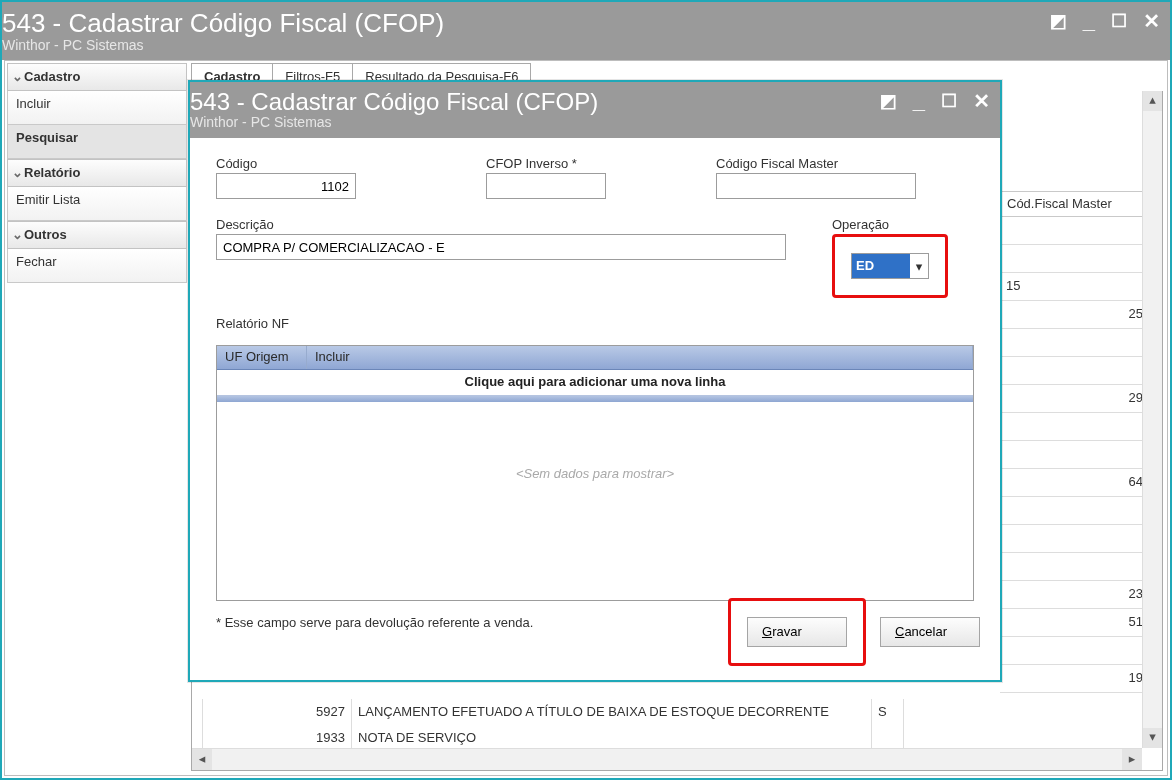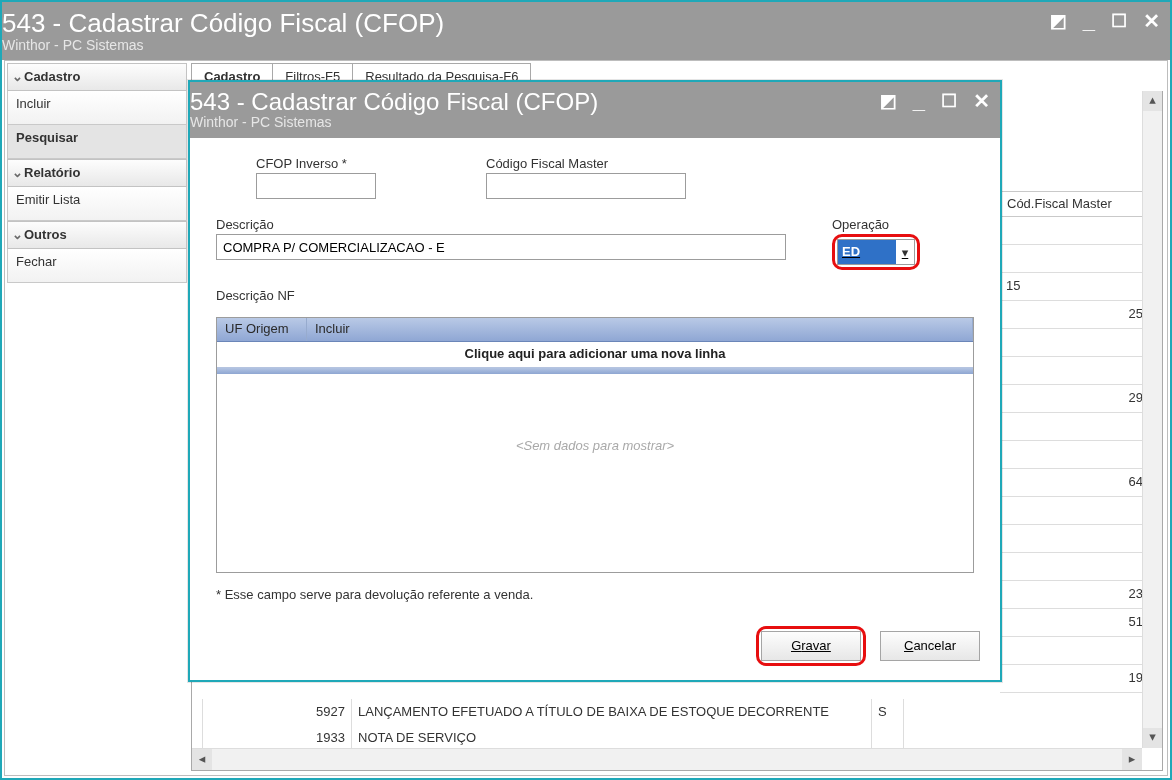--- a/index.html
+++ b/index.html
@@ -32,33 +32,33 @@
   
   .modal{position:absolute;left:186px;top:78px;width:814px;height:602px;border:2px solid #1fa8b8;background:#fff;box-shadow:0 0 0 1px rgba(0,0,0,.1);}
   .modal .titlebar{height:56px;}
   .modal .titlebar .title{font-size:24px;}
   .modal-body{position:absolute;top:56px;left:0;right:0;bottom:0;background:#fff;padding:18px 26px 14px 26px;}
   .fld-label{color:#333;margin-bottom:2px;}
   .fld{display:inline-block;vertical-align:top;}
   .inp{height:26px;border:1px solid #9c9c9c;background:#fff;padding:0 6px;color:#000;}
   .row1{display:flex;gap:60px;}
   .row2{margin-top:18px;display:flex;gap:46px;}
-  .highlight-red{border:3px solid #e70e0f;border-radius:10px;padding:2px;text-decoration:underline;}
+  .highlight-red{border:3px solid #e70e0f;border-radius:4px;padding:16px;}
   .select-wrap{display:flex;align-items:center;border:1px solid #9c9c9c;height:26px;width:78px;background:#fff;}
   .select-val{flex:1;background:#2f71c7;color:#fff;font-weight:bold;padding:0 4px;height:100%;line-height:24px;}
   .select-btn{width:18px;text-align:center;color:#333;cursor:pointer;}
   .nf-box{margin-top:14px;border:1px solid #9c9c9c;height:256px;position:relative;}
   .nf-head{height:24px;background:linear-gradient(#b9c9e6,#8fa7d4);border-bottom:1px solid #6b86b8;display:flex;}
   .nf-hcell{padding:0 8px;line-height:22px;color:#2a2a2a;border-right:1px solid #97abce;}
   .nf-add{height:26px;text-align:center;font-weight:bold;line-height:24px;border-bottom:1px solid #b5c4e0;background:#fff;color:#222;cursor:pointer;}
   .nf-sep{height:6px;background:linear-gradient(#b3c4e2,#8ea6d2);}
   .nf-empty{position:absolute;left:0;right:0;top:120px;text-align:center;color:#a9a9a9;font-style:italic;}
   .footnote{margin-top:14px;color:#333;}
   .dlg-buttons{position:absolute;right:20px;bottom:14px;display:flex;gap:14px;align-items:center;}
-  .btn{height:30px;min-width:100px;background:linear-gradient(#fdfdfd,#e7e7e7);border:1px solid #a5a5a5;cursor:pointer;text-align:center;line-height:28px;padding:0 14px;}
+  .btn{height:30px;min-width:100px;background:linear-gradient(#fdfdfd,#e7e7e7);border:1px solid #a5a5a5;cursor:pointer;line-height:28px;padding:0 14px;}
   .btn u{text-decoration:underline;}
 </style>
 </head>
 <body>
 
 <div class="outer">
 
   <div class="titlebar">
     <div class="title">543 - Cadastrar Código Fiscal (CFOP)</div>
     <div class="sub">Winthor - PC Sistemas</div>
@@ -144,20 +144,24 @@
       <div class="sub">Winthor - PC Sistemas</div>
       <div class="win-ctrls">
         <span>◩</span>
         <span style="font-size:22px;">_</span>
         <span>☐</span>
         <span style="font-size:20px;">✕</span>
       </div>
     </div>
     <div class="modal-body">
       <div class="row1">
+        <div class="fld" style="width:170px;">
+          <div class="fld-label">Código</div>
+          <input class="inp" style="width: 140px; text-align: right;" value="1102">
+        </div>
         <div class="fld" style="width:170px;margin-left:40px;">
           <div class="fld-label">CFOP Inverso *</div>
           <input class="inp" style="width: 120px;" value="">
         </div>
         <div class="fld" style="width:230px;">
           <div class="fld-label">Código Fiscal Master</div>
           <input class="inp" style="width: 200px;" value="">
         </div>
       </div>
 
@@ -170,21 +174,21 @@
           <div class="fld-label">Operação</div>
           <div class="highlight-red" style="display:inline-block;">
             <div class="select-wrap">
               <div class="select-val">ED</div>
               <div class="select-btn">▾</div>
             </div>
           </div>
         </div>
       </div>
 
-      <div class="fld-label" style="margin-top:18px;">Descrição NF</div>
+      <div class="fld-label" style="margin-top:18px;">Relatório NF</div>
       <div class="nf-box">
         <div class="nf-head">
           <div class="nf-hcell" style="width:90px;">UF Origem</div>
           <div class="nf-hcell" style="flex:1;">Incluir</div>
         </div>
         <div class="nf-add">Clique aqui para adicionar uma nova linha</div>
         <div class="nf-sep"></div>
         <div class="nf-empty">&lt;Sem dados para mostrar&gt;</div>
       </div>
 

